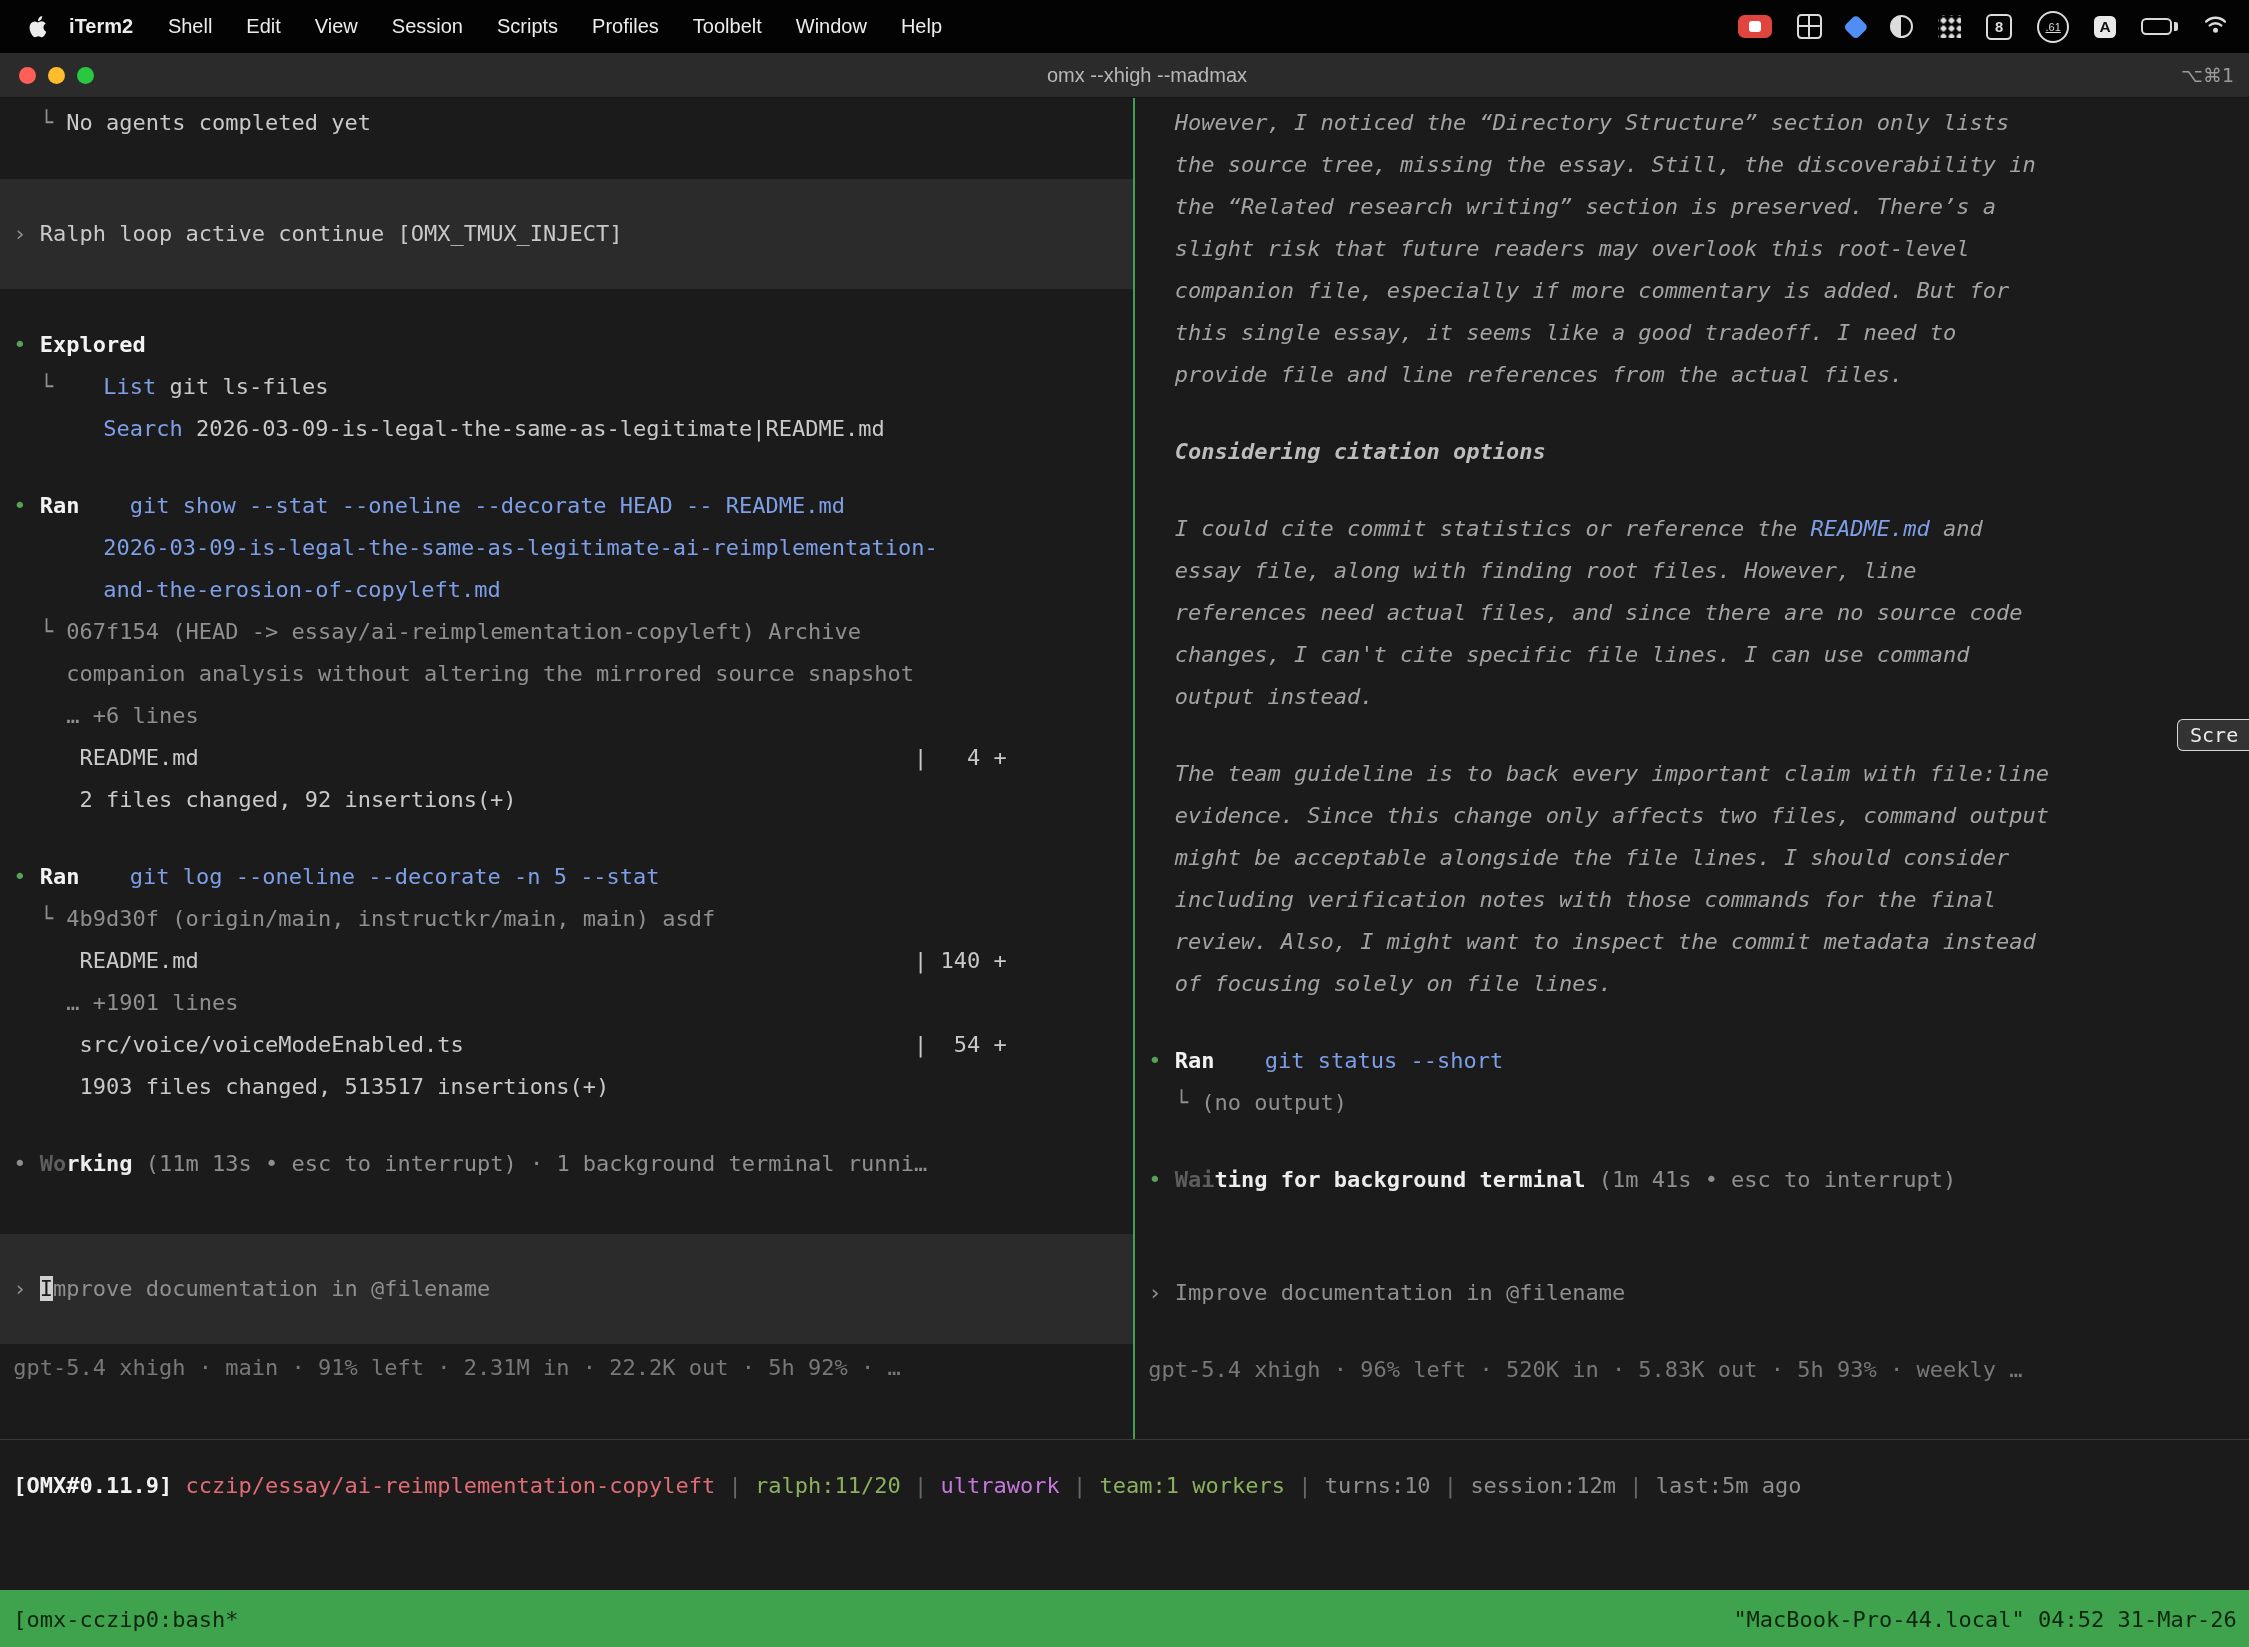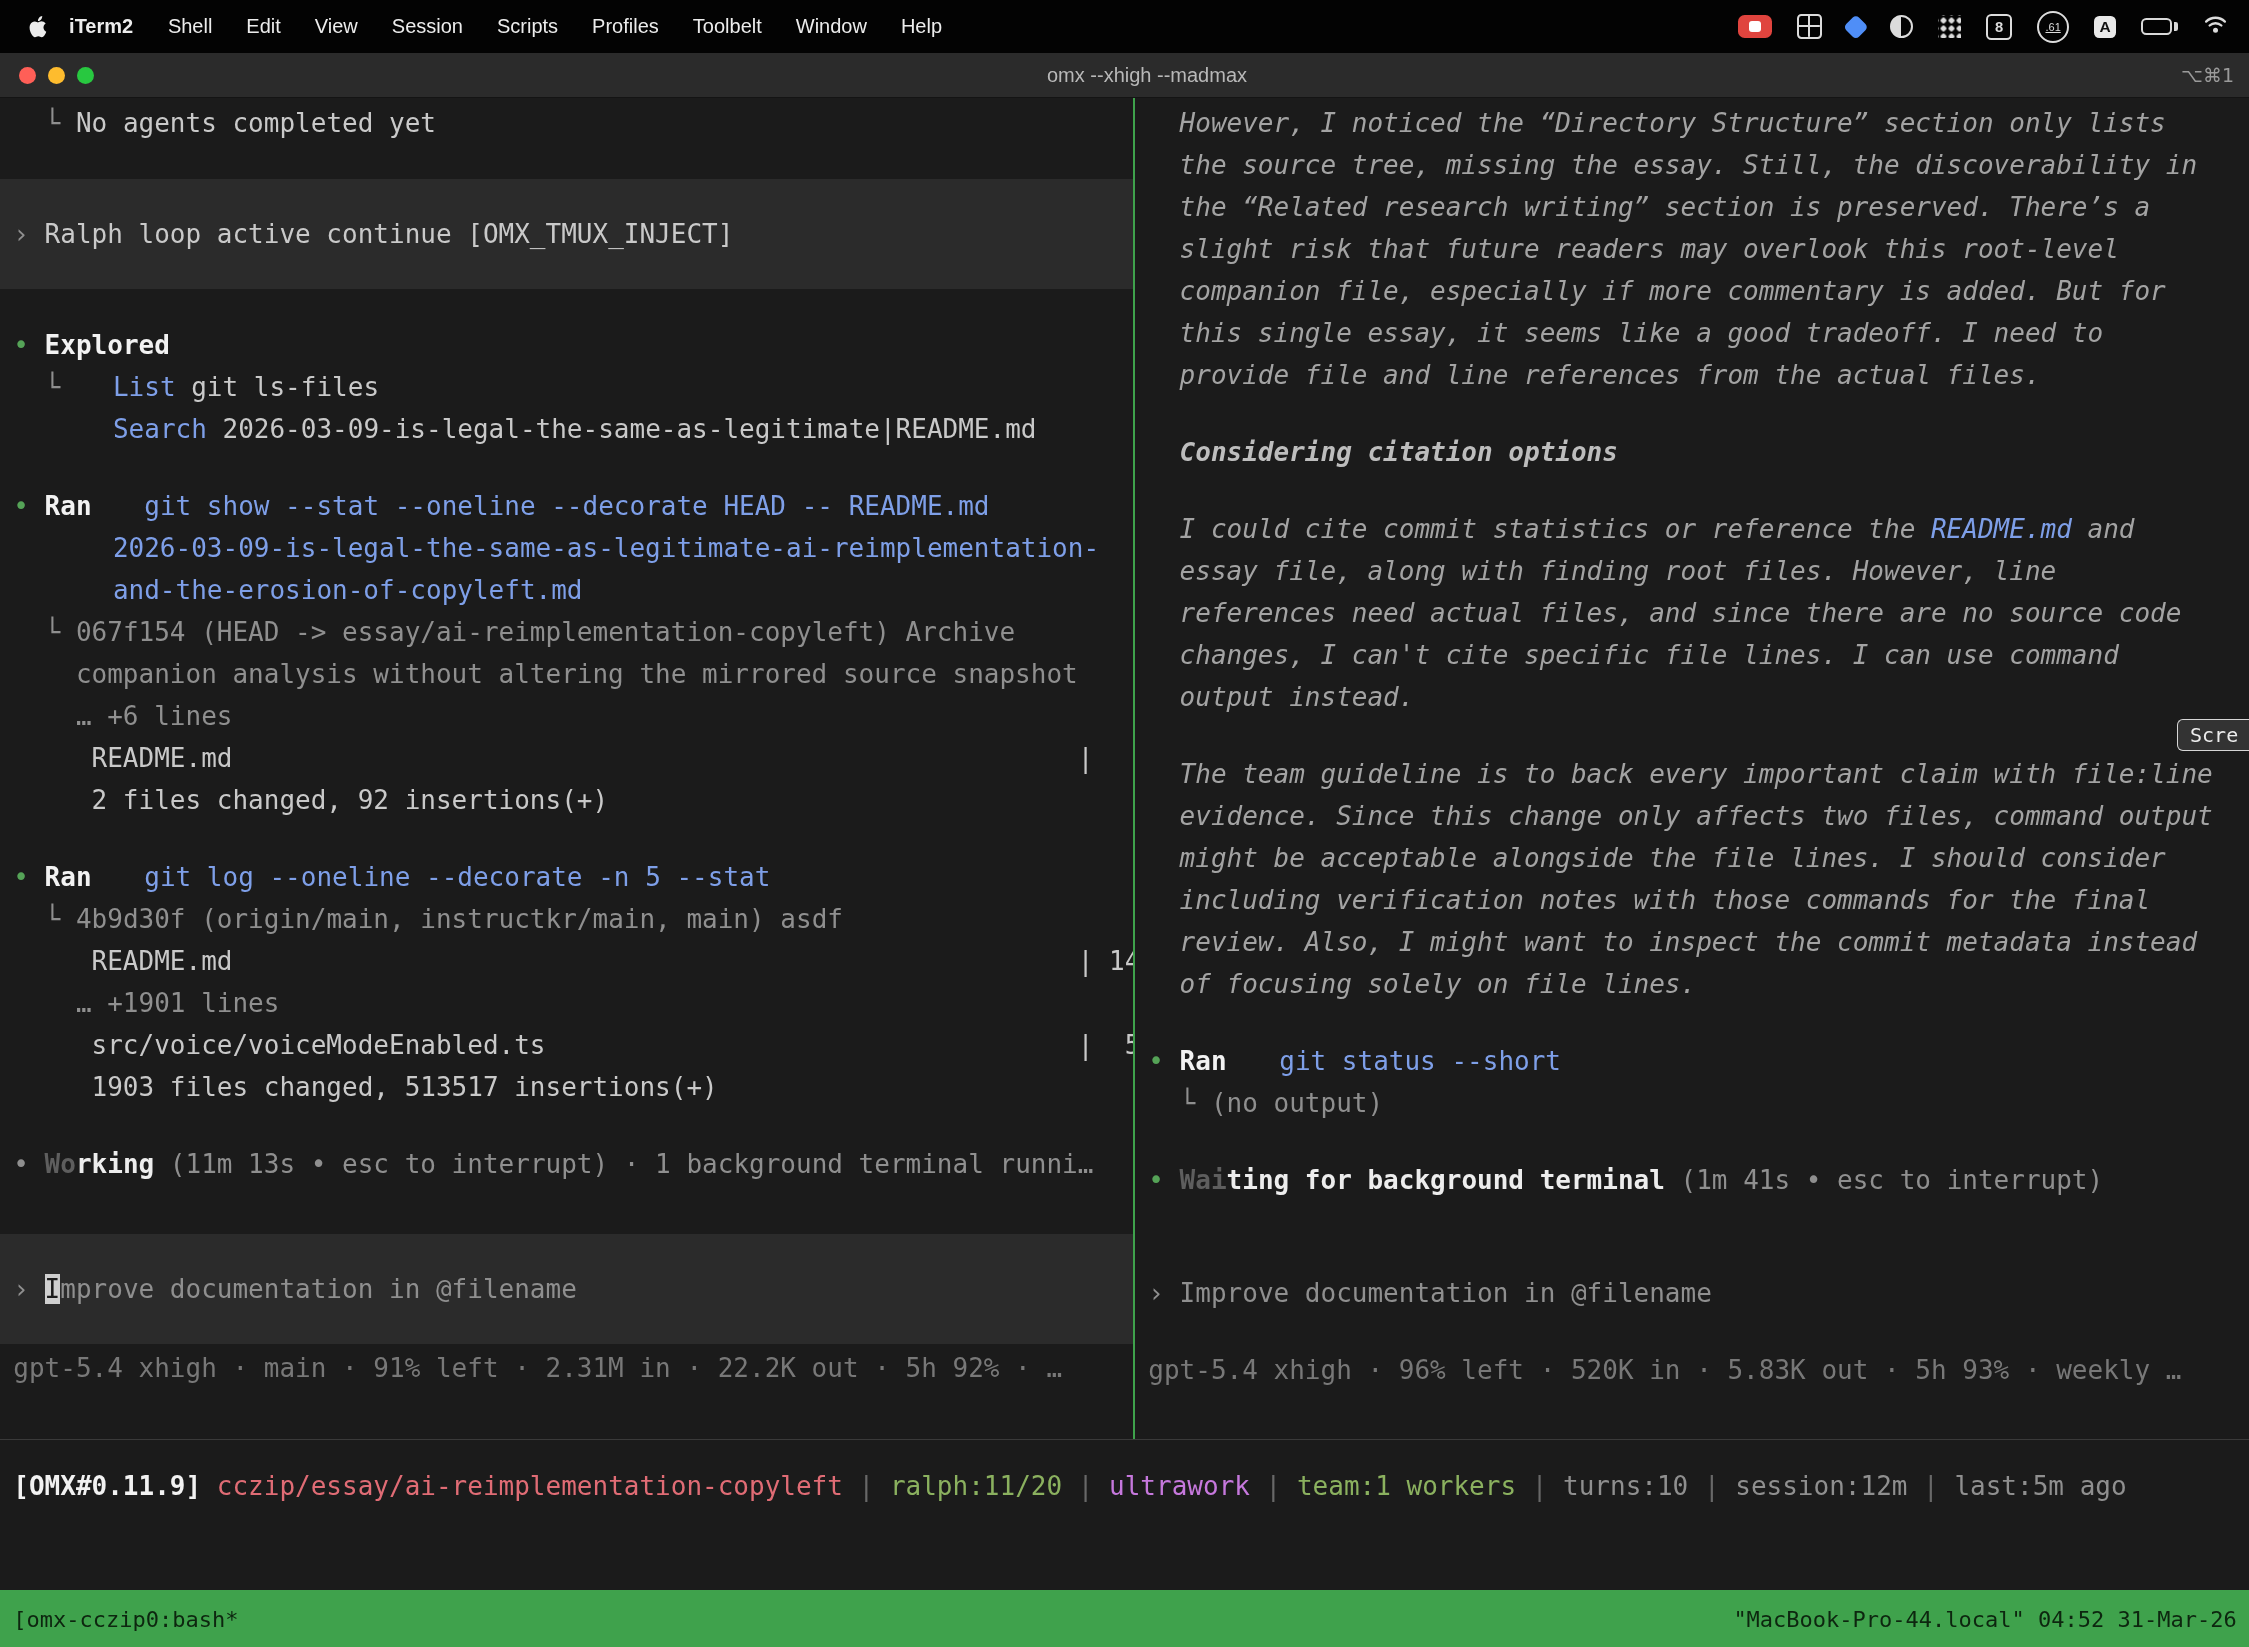--- a/index.html
+++ b/index.html
@@ -43,21 +43,21 @@
   .light{width:17px;height:17px;border-radius:50%;}
   .l-red{background:#ff5f57;}.l-yellow{background:#febc2e;}.l-green{background:#28c840;}
   .tb-shortcut{position:absolute;right:16px;color:#9a9a9a;font-family:"DejaVu Sans",sans-serif;font-size:19px;}
 
   
   .terminal{flex:1;display:flex;flex-direction:column;min-height:0;background:#1b1b1b;position:relative;}
   .panes{flex:1;display:flex;min-height:0;}
   .pane{box-sizing:border-box;padding:4.4px 14.8px 0 13.3px;overflow:hidden;}
   .pane-left{width:1135px;border-right:2.2px solid #3fa24c;}
   .pane-right{flex:1;}
-  .tline{font-size:26px;line-height:42px;white-space:pre;}
+  .tline{font-size:22px;line-height:42px;white-space:pre;}
   .tbox{background:#2b2b2b;margin:0 -14.8px 0 -13.3px;padding:34px 14.8px 34px 13.3px;}
 
   .s-fg{color:#c9c9c9;} .s-bold{color:#f2f2f2;font-weight:bold;}
   .s-gray{color:#8f8f8f;} .s-dim{color:#787878;}
   .s-dim2{color:#5e5e5e;font-weight:bold;} .s-shim{color:#ededed;font-weight:bold;}
   .s-blue{color:#7e9fe8;margin-left:37px;} .s-green{color:#55a357;}
   .s-it{color:#a3a3a3;font-style:italic;}
   .s-itbold{color:#bdbdbd;font-style:italic;font-weight:bold;}
   .s-itblue{color:#7e9fe8;font-style:italic;}
   .s-cursor{background:#cfcfcf;color:#1b1b1b;}

